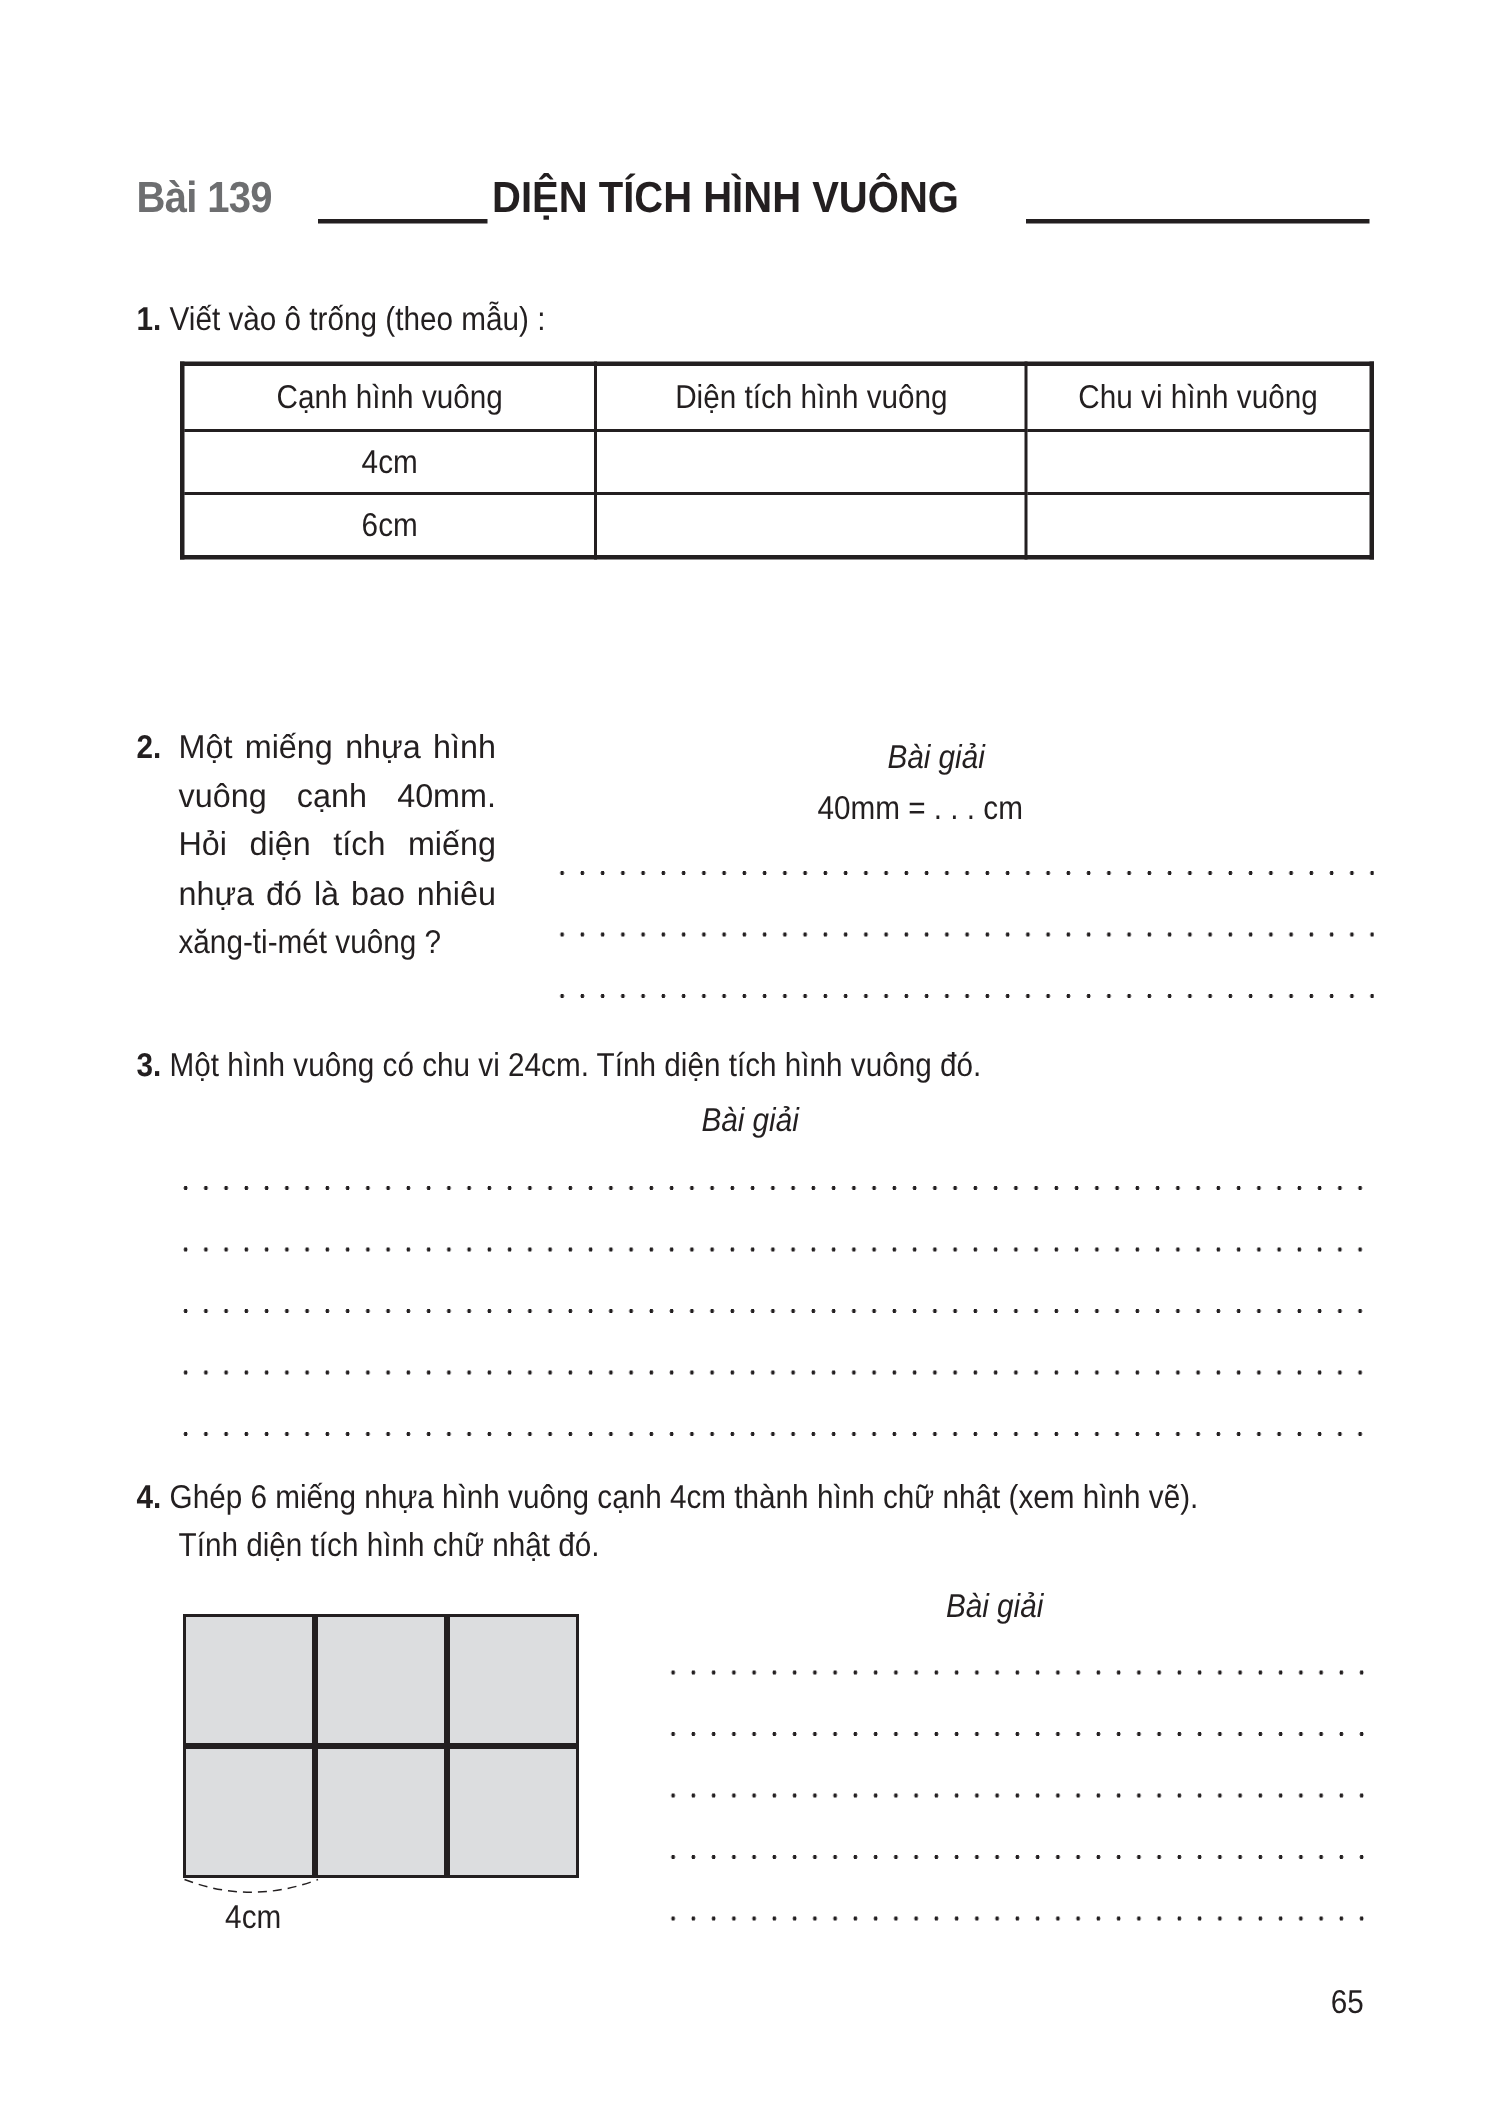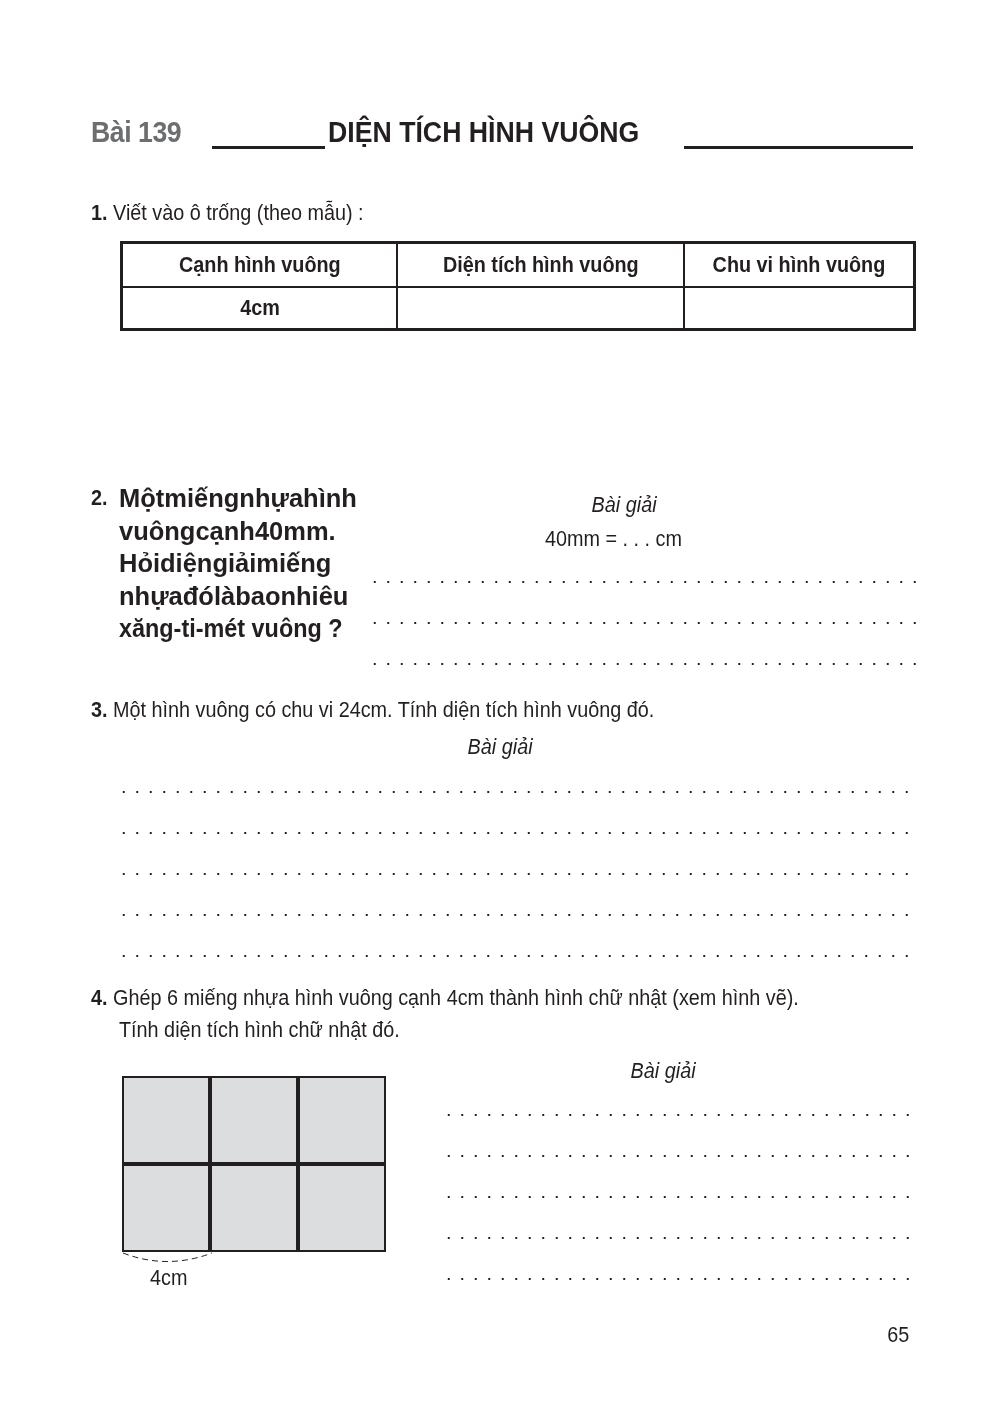--- a/index.html
+++ b/index.html
@@ -14,21 +14,21 @@
     .lesson-title { left: 328px; top: 116px; font-size: 29px; font-weight: bold; color: #231f20;
                     transform: scaleX(0.92); transform-origin: left; white-space: nowrap; }
     .rule2 { left: 684px; top: 146px; width: 229px; height: 3px; background: #231f20; }
 
     .q-text { font-size: 22px; line-height: 32px; transform: scaleX(0.9); transform-origin: left; white-space: nowrap; }
     .q-num { font-weight: bold; }
 
     
     table.tbl { position: absolute; left: 120px; top: 241px; width: 796px; border-collapse: collapse;
                 border: 3px solid #231f20; }
-    table.tbl td { border: 2px solid #231f20; text-align: center; font-size: 22px; height: 40px; padding: 0; font-weight: bold; }
+    table.tbl td { border: 2px solid #231f20; text-align: center; font-size: 22px; height: 40px; padding: 0; }
     table.tbl tr.head td { height: 42px; }
     .cell-text { display: inline-block; transform: scaleX(0.9); white-space: nowrap; }
     .c1 { width: 275px; } .c2 { width: 286px; } .c3 { width: 229px; }
     .p2-line { display: flex; justify-content: space-between; transform: scaleX(0.98); transform-origin: left; }
     .solution { font-style: italic; font-size: 22px; transform: scaleX(0.9); white-space: nowrap; }
     .dots { height: 4px; background-image: radial-gradient(circle, #231f20 1.2px, transparent 1.4px);
             background-size: 13.5px 4px; background-repeat: repeat-x; }
 
     
     .figure { left: 122px; top: 1076px; }
@@ -55,40 +55,45 @@
       <tr class="head">
     <td class="c1"><span class="cell-text">Cạnh hình vuông</span></td>
     <td class="c2"><span class="cell-text">Diện tích hình vuông</span></td>
     <td class="c3"><span class="cell-text">Chu vi hình vuông</span></td>
   </tr>
   <tr>
     <td><span class="cell-text">4cm</span></td>
     <td><span class="cell-text"></span></td>
     <td><span class="cell-text"></span></td>
   </tr>
+  <tr>
+    <td><span class="cell-text">6cm</span></td>
+    <td><span class="cell-text"></span></td>
+    <td><span class="cell-text"></span></td>
+  </tr>
 </tbody>
   </table>
 
 <div class="abs" style="left:91px; top:482px; font-size:22px; font-weight:bold; line-height:32.5px; transform:scaleX(0.9); transform-origin:left;">2.</div>
-<div class="abs" style="left:119px; top:482px; width:216px; font-size:26px; line-height:32.5px;font-weight:bold;">
+<div class="abs" style="left:119px; top:482px; width:216px; font-size:22px; line-height:32.5px;">
   <div class="p2-line">
     <span>Một</span>
       <span>miếng</span>
       <span>nhựa</span>
       <span>hình</span>
   </div>
   <div class="p2-line">
     <span>vuông</span>
       <span>cạnh</span>
       <span>40mm.</span>
   </div>
   <div class="p2-line">
     <span>Hỏi</span>
       <span>diện</span>
-      <span>giải</span>
+      <span>tích</span>
       <span>miếng</span>
   </div>
   <div class="p2-line">
     <span>nhựa</span>
       <span>đó</span>
       <span>là</span>
       <span>bao</span>
       <span>nhiêu</span>
   </div>
   <div style="white-space:nowrap; transform:scaleX(0.9); transform-origin:left;">

